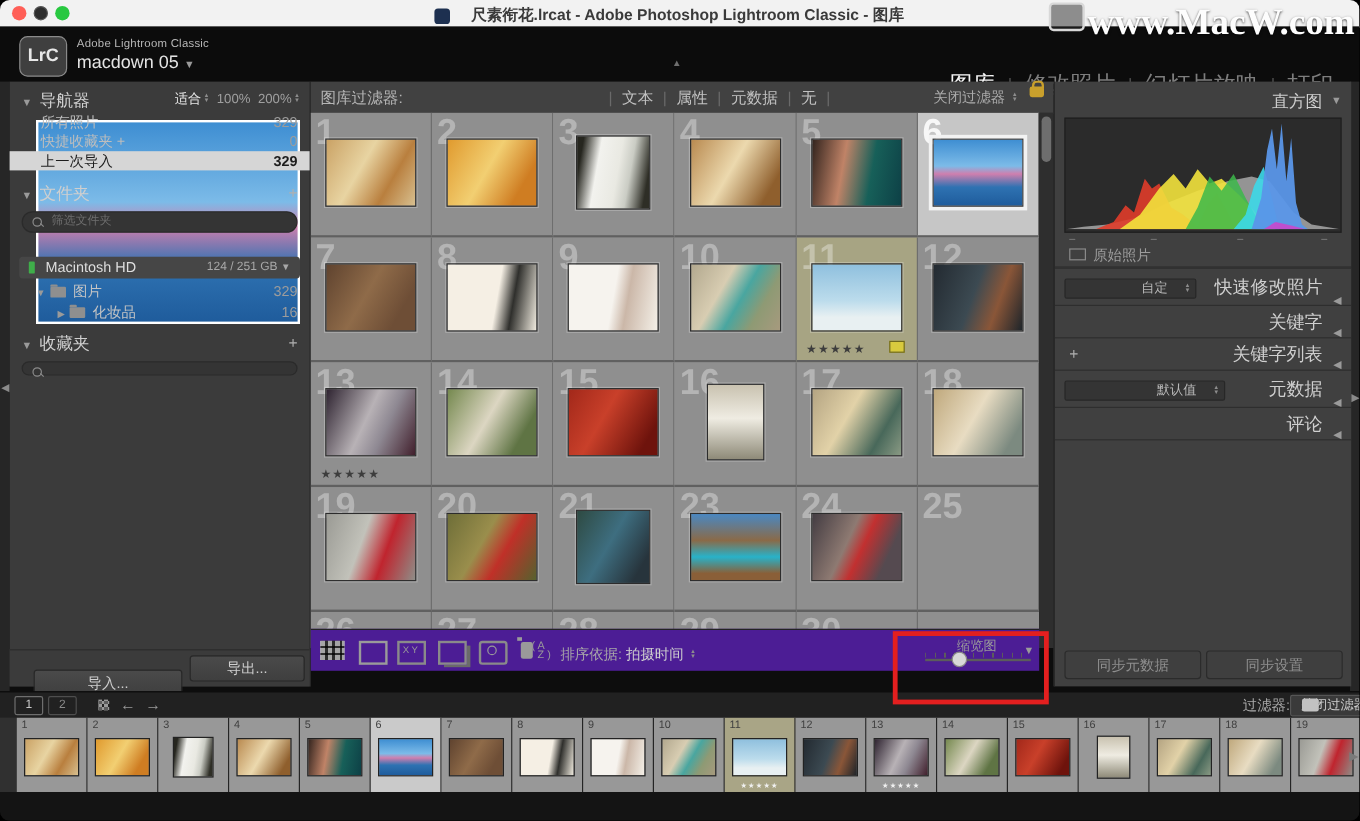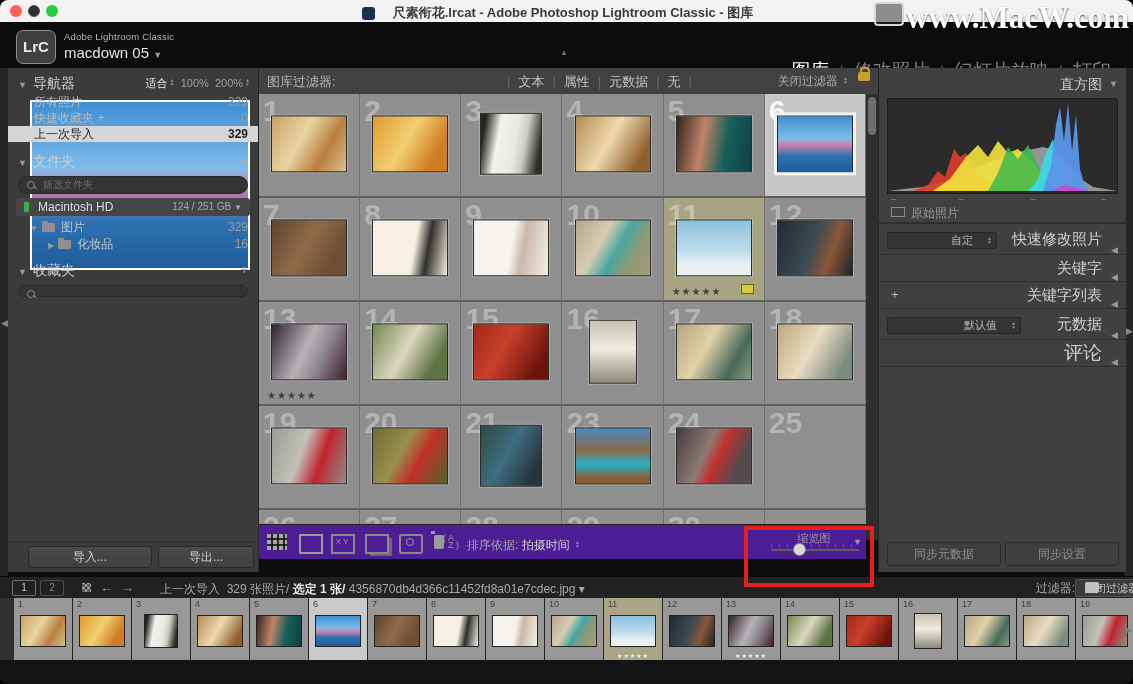--- a/index.html
+++ b/index.html
@@ -40,21 +40,21 @@
   #nav-preview{left:22px;top:32px;width:216px;height:166px;background:#fff;padding:2px;}
   #nav-photo{width:100%;height:100%;}
   .lrow{position:relative;height:16px;line-height:16px;font-size:12px;color:#bdbdbd;padding-left:26px;}
   .lrow .cnt{position:absolute;right:10px;color:#9c9c9c;}
   .lrow.sel{background:#d6d6d6;color:#1c1c1c;}
   .lrow.sel .cnt{color:#1c1c1c;font-weight:bold;}
   .searchbox{position:relative;margin:4px 10px;height:16px;background:#343434;border:1px solid #2a2a2a;border-radius:9px;
              color:#6e6e6e;font-size:10px;line-height:16px;padding-left:24px;}
   .mag{position:absolute;left:8px;top:4px;width:6px;height:6px;border:1px solid #8a8a8a;border-radius:50%;}
   .mag::after{content:"";position:absolute;left:5px;top:5px;width:4px;height:1px;background:#8a8a8a;transform:rotate(45deg);}
-  #volume{position:relative;margin:4px 8px 0;height:18px;line-height:18px;background:#464646;border-radius:3px;
+  #volume{position:relative;margin:20px 8px 0;height:18px;line-height:18px;background:#464646;border-radius:3px;
           font-size:12px;color:#dedede;padding-left:22px;}
   #vol-led{position:absolute;left:8px;top:4px;width:5px;height:10px;background:#3fae4a;border-radius:1px;}
   #vol-cap{position:absolute;right:8px;top:0;font-size:10px;color:#a8a8a8;}
   .frow{position:relative;height:17px;line-height:17px;font-size:12px;color:#c4c4c4;}
   .frow .cnt{position:absolute;right:10px;color:#9c9c9c;}
   .folder-ic{display:inline-block;width:13px;height:9px;background:#8f8f8f;border-radius:1px;margin-right:6px;position:relative;vertical-align:-1px;}
   .folder-ic::before{content:"";position:absolute;left:0;top:-2px;width:6px;height:2px;background:#8f8f8f;border-radius:1px 1px 0 0;}
   .tri-s{color:#9a9a9a;font-size:8px;margin:0 4px;}
   #lp-buttons{position:absolute;left:0;bottom:0;width:250px;height:30px;background:#3b3b3b;border-top:1px solid #2c2c2c;}
   .lbtn{position:absolute;top:4px;height:20px;background:linear-gradient(#4a4a4a,#3f3f3f);border:1px solid #282828;border-radius:3px;
@@ -196,21 +196,21 @@
     <div id="volume"><span id="vol-led"></span><span>Macintosh HD</span><span id="vol-cap"><span>124 / 251 GB</span> <span style="font-size:8px;">▼</span></span></div>
     <div class="frow" style="padding-left:18px;margin-top:3px;"><span class="tri-s">▼</span><span class="folder-ic"></span><span>图片</span><span class="cnt">329</span></div>
     <div class="frow" style="padding-left:36px;"><span class="tri-s">▶</span><span class="folder-ic"></span><span>化妆品</span><span class="cnt">16</span></div>
 
     <div class="pheader" style="margin-top:6px;"><span class="tri">▼</span><span>收藏夹</span><span class="plus">+</span></div>
     <div class="searchbox" style="height:10px;">
         <span class="mag"></span>
       </div>
 
     <div id="lp-buttons">
-      <div class="lbtn" style="left:20px;width:122px;">导入...</div>
+      <div class="lbtn" style="left:20px;width:122px;margin-top:12px;">导入...</div>
       <div class="lbtn" style="left:150px;width:94px;">导出...</div>
     </div>
   </div>
 
   <div class="abs" id="filterbar">
     <span class="abs" id="fb-label">图库过滤器:</span>
     <span class="abs" id="fb-tabs"><span class="fb-sep">|</span><span>文本</span><span class="fb-sep">|</span><span>属性</span><span class="fb-sep">|</span><span>元数据</span><span class="fb-sep">|</span><span>无</span><span class="fb-sep">|</span></span>
     <span class="abs" id="fb-right"><span>关闭过滤器</span> <span class="updown">▲<br>▼</span></span>
     <span class="abs" id="fb-lock"></span>
   </div>
@@ -350,21 +350,20 @@
     <div class="abs" id="thumb-knob"></div>
     <div class="abs" id="tb-chevron">▼</div>
   </div>
   <div class="abs" id="red-box"></div>
 
   <div class="abs" id="statusbar">
     <div class="pgbox" style="left:12px;">1</div>
     <div class="pgbox dim" style="left:40px;">2</div>
     <div class="abs" id="sb-grid-ic"></div>
     <div class="abs" id="sb-arrows">←→</div>
-    <div class="abs" id="sb-text"><span>上一次导入</span>&nbsp;&nbsp;<span>329 张照片/</span> <span class="white">选定 1 张/</span> <span>4356870db4d366c11452fd8a01e7cdec.jpg ▾</span></div>
     <div class="abs" id="sb-filter"><span>过滤器:</span>
       <span id="sb-filter-dd"><span>关闭过滤器</span></span>
     </div>
     <div class="abs" id="sb-switch"></div>
   </div>
 
   <div class="abs" id="filmstrip">
       <div id="fs-inner">
         <div class="fcell">
           <div class="fnum">1</div>
@@ -471,21 +470,21 @@
         <span style="left:72px;">–</span>
         <span style="left:144px;">–</span>
         <span style="left:214px;">–</span>
       </div>
     <div id="orig-row"><span id="orig-ic"></span><span>原始照片</span></div>
 
     <div class="rheader" style="height:30px;line-height:30px;"><span class="rdrop" style="width:96px;top:8px;"><span>自定</span><span class="updown">▲<br>▼</span></span><span style="font-size:15px;">快速修改照片</span><span class="rarrow" style="top:11px;">◀</span></div>
     <div class="rheader" style="height:26px;line-height:26px;"><span style="font-size:15px;">关键字</span><span class="rarrow" style="top:9px;">◀</span></div>
     <div class="rheader" style="height:26px;line-height:26px;"><span class="plus-l">+</span><span style="font-size:15px;">关键字列表</span><span class="rarrow" style="top:9px;">◀</span></div>
     <div class="rheader" style="height:30px;line-height:30px;"><span class="rdrop" style="width:120px;top:8px;"><span>默认值</span><span class="updown">▲<br>▼</span></span><span style="font-size:15px;">元数据</span><span class="rarrow" style="top:11px;">◀</span></div>
-    <div class="rheader" style="height:26px;line-height:26px;border-bottom:1px solid #2e2e2e;"><span style="font-size:19px;">评论</span><span class="rarrow" style="top:9px;">◀</span></div>
+    <div class="rheader" style="height:26px;line-height:26px;border-bottom:1px solid #2e2e2e;"><span style="font-size:15px;">评论</span><span class="rarrow" style="top:9px;">◀</span></div>
 
     <div id="sync-buttons">
       <div class="rbtn" style="left:8px;width:112px;">同步元数据</div>
       <div class="rbtn" style="left:126px;width:112px;">同步设置</div>
     </div>
   </div>
 
 </div>
 
 </body></html>

